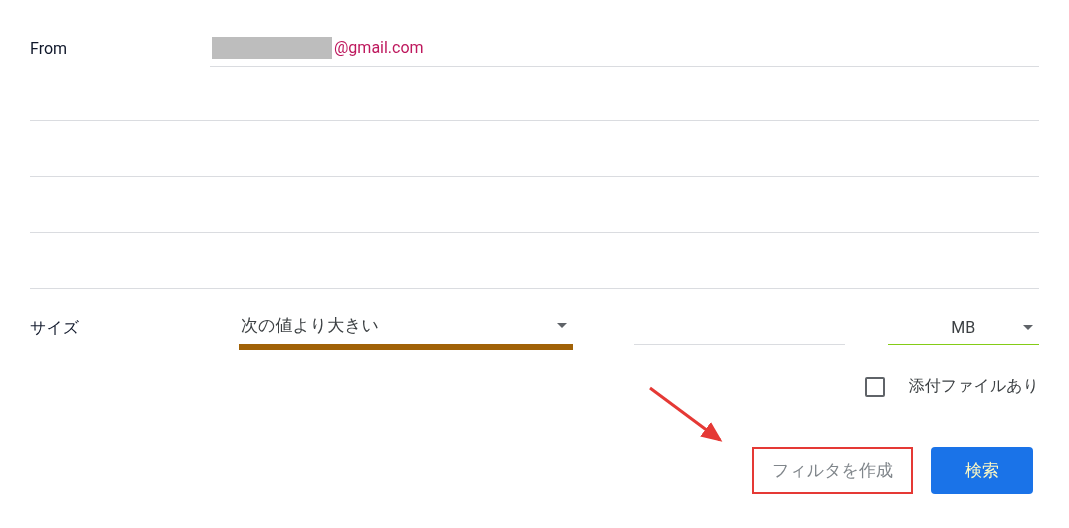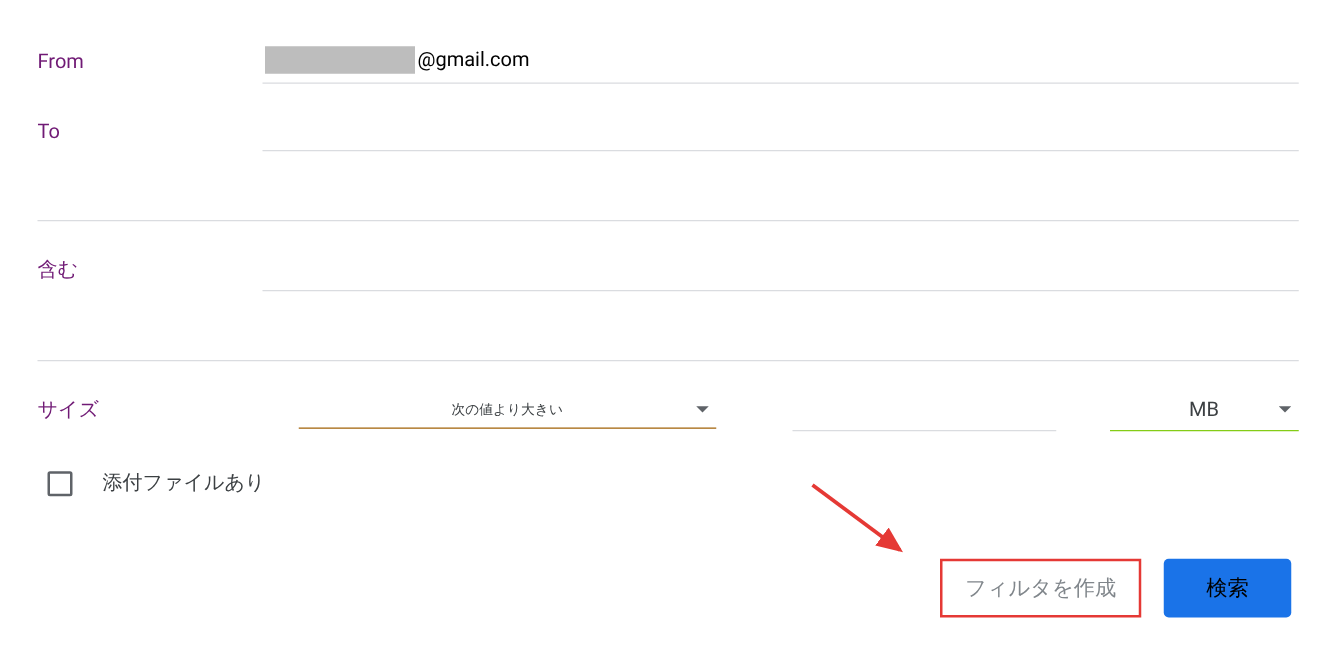--- a/index.html
+++ b/index.html
@@ -18,32 +18,32 @@
       position: relative;
     }
     .row {
       display: flex;
       align-items: center;
       min-height: 56px;
       padding: 6px 0;
     }
     .label {
       width: 180px;
-      color: #701a75;
+      color: #0f172a;
       font-size: 16px;
       flex-shrink: 0;
     }
     .field {
       flex: 1;
       border: none;
       border-bottom: 1px solid #dadce0;
       padding: 7px 2px;
       font-size: 16px;
       background: transparent;
-      color: #000000;
+      color: #be185d;
       outline: none;
       font-family: inherit;
       display: flex;
       align-items: center;
       text-align: center;
     }
     .redacted {
       display: inline-block;
       background: #bdbdbd;
       width: 120px;
@@ -56,31 +56,31 @@
     }
     .size-row {
       display: flex;
       align-items: center;
       min-height: 56px;
       padding: 6px 0;
       gap: 29px;
     }
     .size-operator {
       border: none;
-      border-bottom: 1px solid #a16207;
-      font-size: 11px;
+      border-bottom: 6px solid #a16207;
+      font-size: 17px;
       padding: 7px 2px;
       background: transparent;
       color: #3c4043;
       outline: none;
       width: 375px;
       position: relative;
       display: flex;
       align-items: center;
-      justify-content: center;
+      justify-content: flex-start;
     }
     .size-value {
       border: none;
       border-bottom: 1px solid #dadce0;
       font-size: 16px;
       padding: 7px 2px;
       background: transparent;
       color: #3c4043;
       outline: none;
       width: 215px;
@@ -108,20 +108,21 @@
       border-right: 5px solid transparent;
       border-top: 5px solid #5f6368;
       position: absolute;
       right: 6px;
     }
     .checkbox-row {
       display: flex;
       align-items: flex-end;
       padding: 20px 0 10px 8px;
       gap: 56px;
+      flex-direction: column;
     }
     .checkbox-item {
       display: flex;
       align-items: center;
       gap: 24px;
       font-size: 16px;
       color: #3c4043;
     }
     .checkbox {
       width: 20px;
@@ -141,21 +142,21 @@
     .btn-create-filter {
       border: 2px solid #e53935;
       color: #80868b;
       padding: 10px 18px;
       font-size: 17px;
       background: #fff;
       cursor: pointer;
     }
     .btn-search {
       background: #1a73e8;
-      color: #000000;
+      color: #fef9c3;
       border: none;
       padding: 12px 34px;
       font-size: 17px;
       cursor: pointer;
       border-radius: 4px;
     }
     .arrow-svg {
       position: absolute;
       left: 640px;
       top: 378px;
@@ -167,30 +168,28 @@
 
 <div class="row">
   <div class="label">From</div>
   <div class="field">
     <span class="redacted"></span>
     <span class="from-suffix">@gmail.com</span>
   </div>
 </div>
 
 <div class="row">
-  <div class="label">To</div>
-  <input class="field" type="text" value="" style="">
-</div>
-
-<div class="row">
-  <input class="field" type="text" value="" style="">
-</div>
-
-<div class="row">
-  <div class="label">含む</div>
+  <input class="field" type="text" value="" style="">
+</div>
+
+<div class="row">
+  <input class="field" type="text" value="" style="">
+</div>
+
+<div class="row">
   <input class="field" type="text" value="" style="">
 </div>
 
 <div class="row">
   <input class="field" type="text" value="" style="">
 </div>
 
 <div class="size-row">
   <div class="label">サイズ</div>
   <div class="size-operator">

